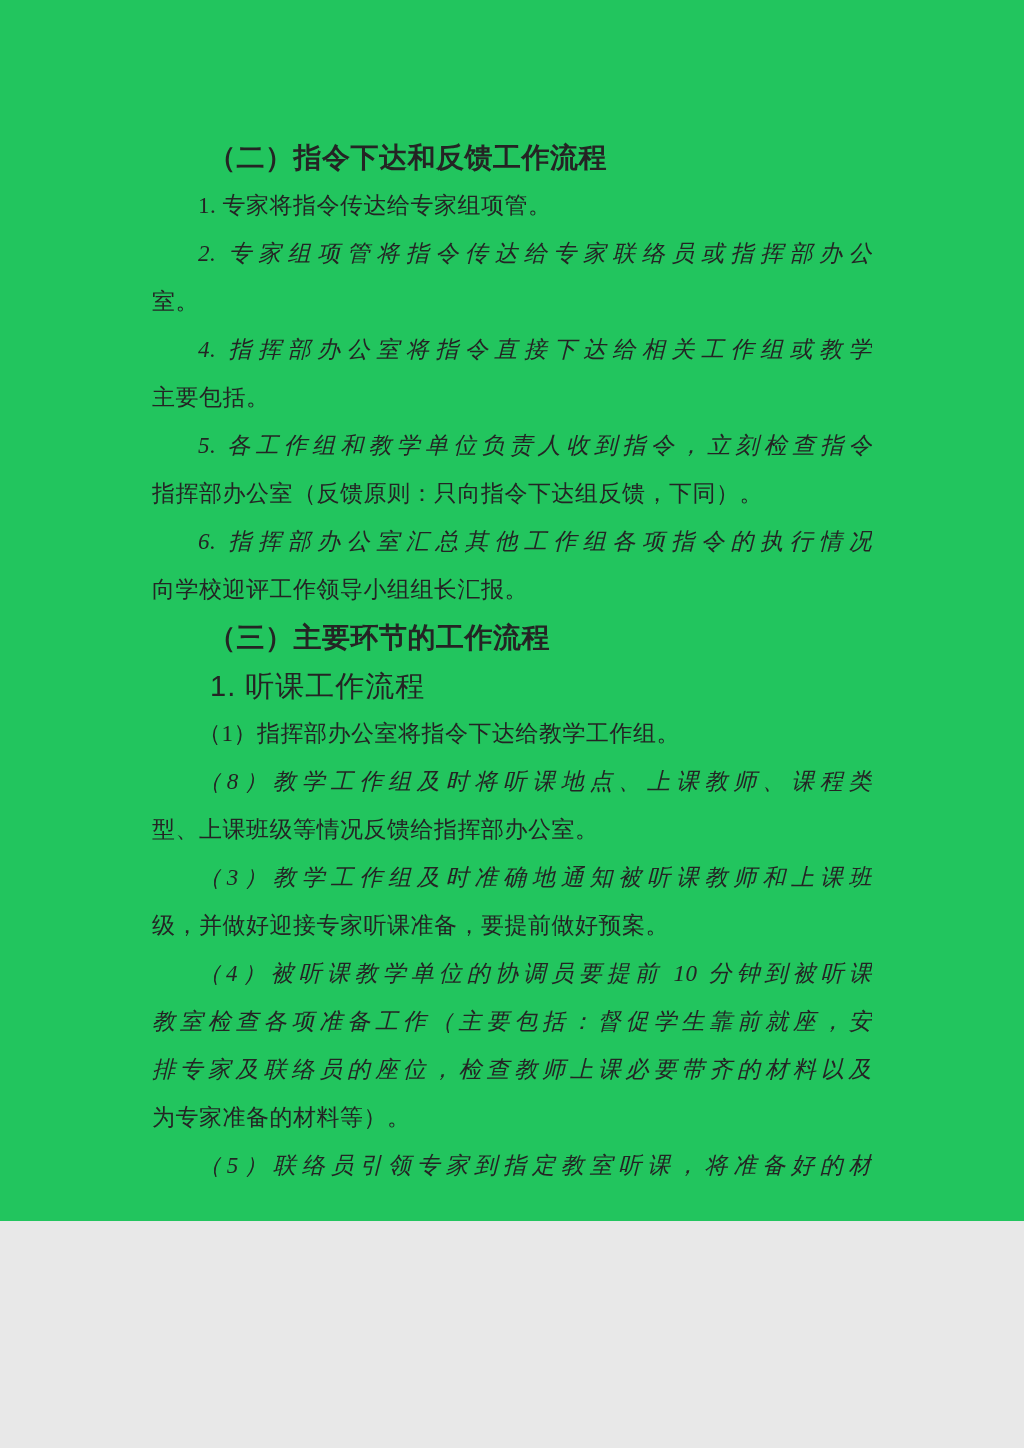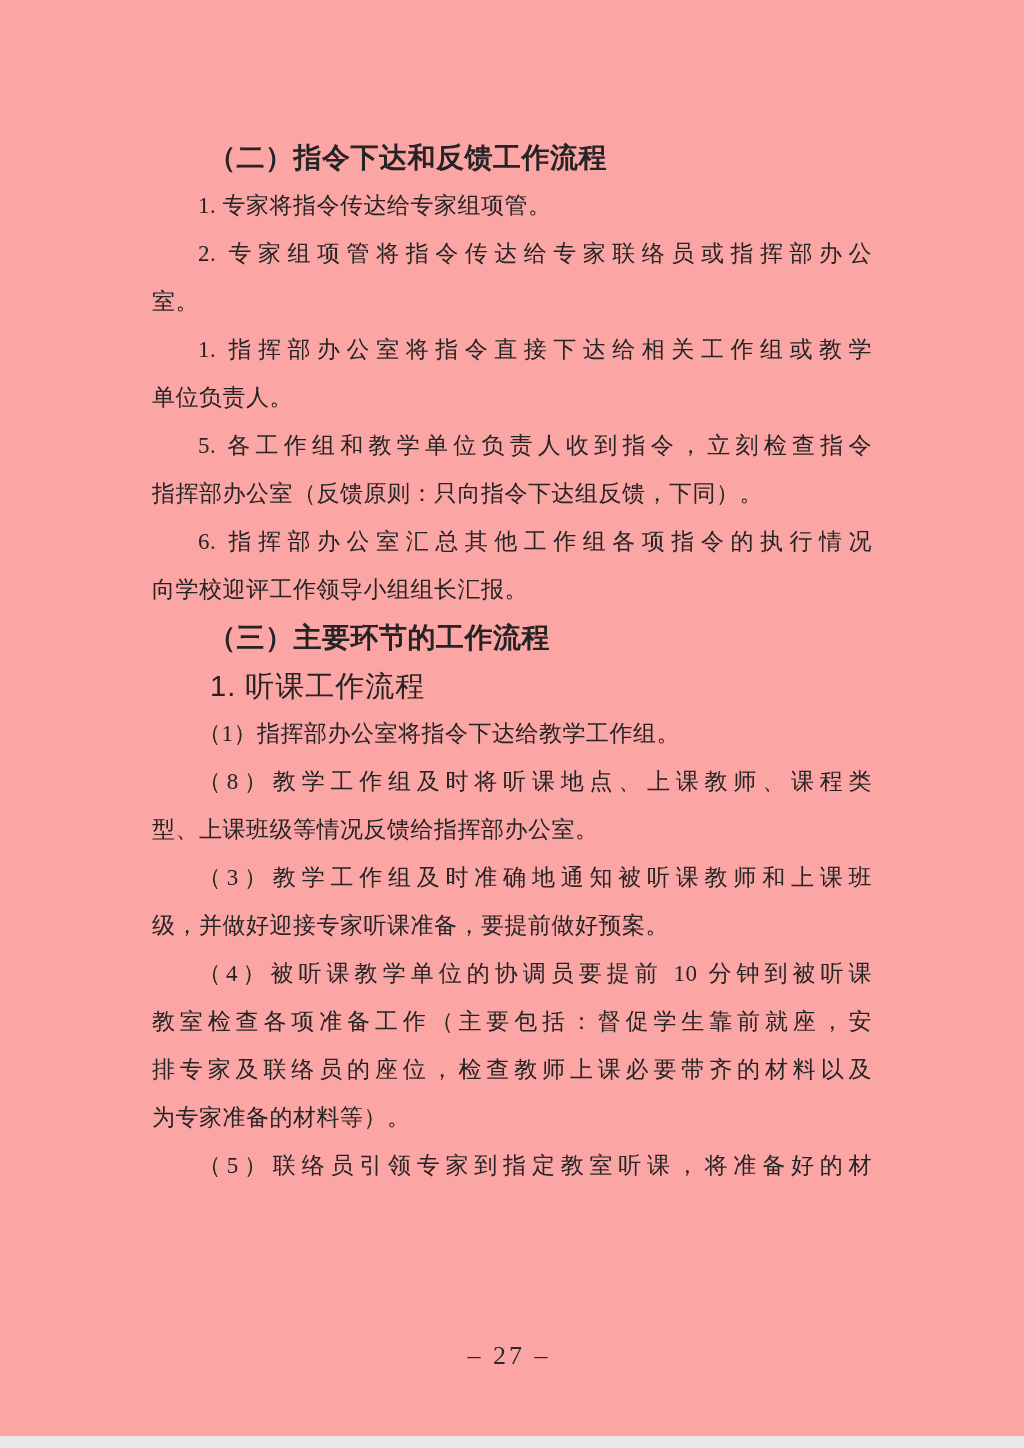--- a/index.html
+++ b/index.html
@@ -4,23 +4,23 @@
 <style>
   * { box-sizing: border-box; }
   html, body { margin: 0; padding: 0; }
   body {
     background: #e8e8e8;
     font-family: "Liberation Serif", "DejaVu Serif", serif;
   }
   .page {
     position: relative;
     width: 1024px;
-    height: 1436px;
+    height: 1221px;
     margin: 0 auto;
-    background: #fca5a5;
+    background: #22c55e;
     color: #242424;
     overflow: hidden;
   }
   .doc {
     position: absolute;
     top: 134px;
     left: 152px;
     width: 720px;
   }
   .line {
@@ -29,20 +29,21 @@
     font-size: 23px;
     overflow: hidden;
     text-align: left;
     letter-spacing: 0.5px;
   }
   .line.indent { text-indent: 2em; }
   .line.justify {
     text-align: justify;
     text-align-last: justify;
     white-space: normal;
+    font-style: italic;
   }
   
   .line.kai {
     font-weight: bold;
     font-size: 28px;
     font-family: "Liberation Serif", "DejaVu Serif", serif;
   }
   
   .line.hei {
     font-weight: normal;
@@ -67,22 +68,22 @@
 </style>
 </head>
 <body>
 
 <div class="page">
   <main class="doc" id="doc">
       <div class="line kai indent">（二）指令下达和反馈工作流程</div>
       <div class="line body indent">1. 专家将指令传达给专家组项管。</div>
       <div class="line body indent justify">2. 专家组项管将指令传达给专家联络员或指挥部办公</div>
       <div class="line body">室。</div>
-      <div class="line body indent justify">1. 指挥部办公室将指令直接下达给相关工作组或教学</div>
-      <div class="line body">单位负责人。</div>
+      <div class="line body indent justify">4. 指挥部办公室将指令直接下达给相关工作组或教学</div>
+      <div class="line body">主要包括。</div>
       <div class="line body indent justify">5. 各工作组和教学单位负责人收到指令，立刻检查指令</div>
       <div class="line body">指挥部办公室（反馈原则：只向指令下达组反馈，下同）。</div>
       <div class="line body indent justify">6. 指挥部办公室汇总其他工作组各项指令的执行情况</div>
       <div class="line body">向学校迎评工作领导小组组长汇报。</div>
       <div class="line kai indent">（三）主要环节的工作流程</div>
       <div class="line hei indent">1. 听课工作流程</div>
       <div class="line body indent">（1）指挥部办公室将指令下达给教学工作组。</div>
       <div class="line body indent justify">（8）教学工作组及时将听课地点、上课教师、课程类</div>
       <div class="line body">型、上课班级等情况反馈给指挥部办公室。</div>
       <div class="line body indent justify">（3）教学工作组及时准确地通知被听课教师和上课班</div>

